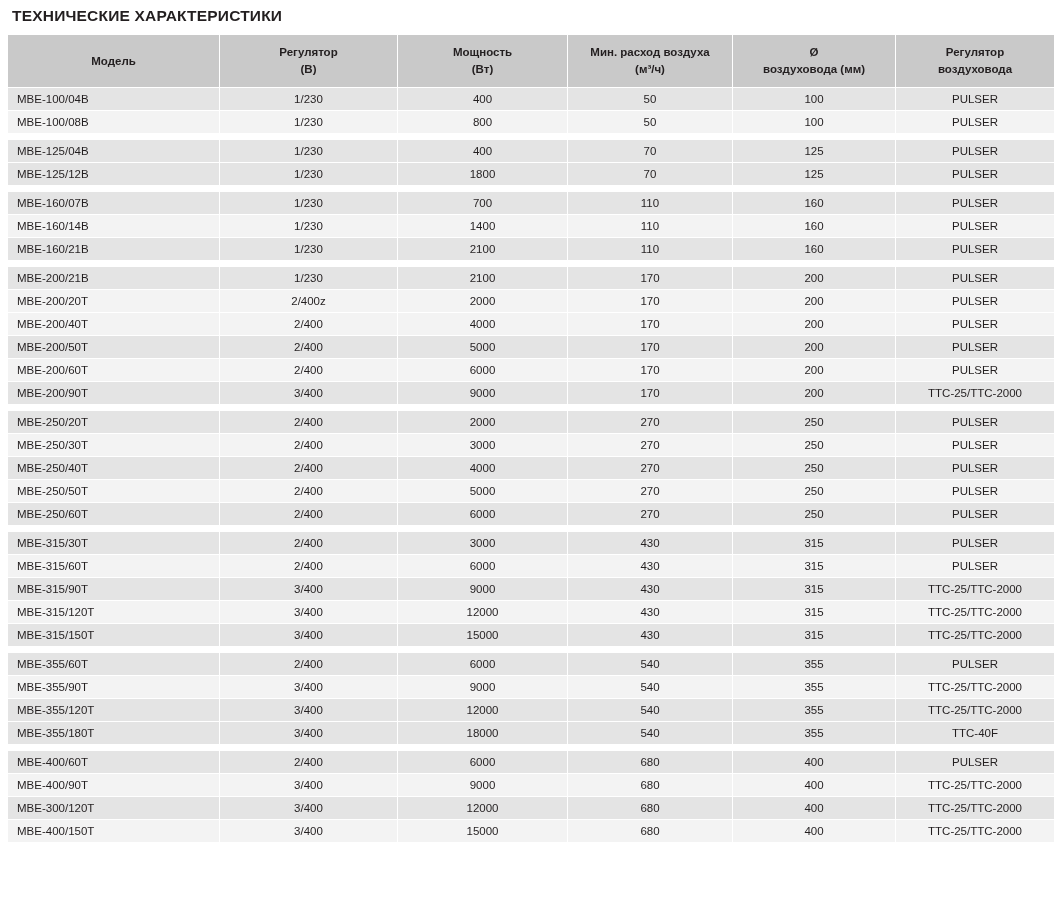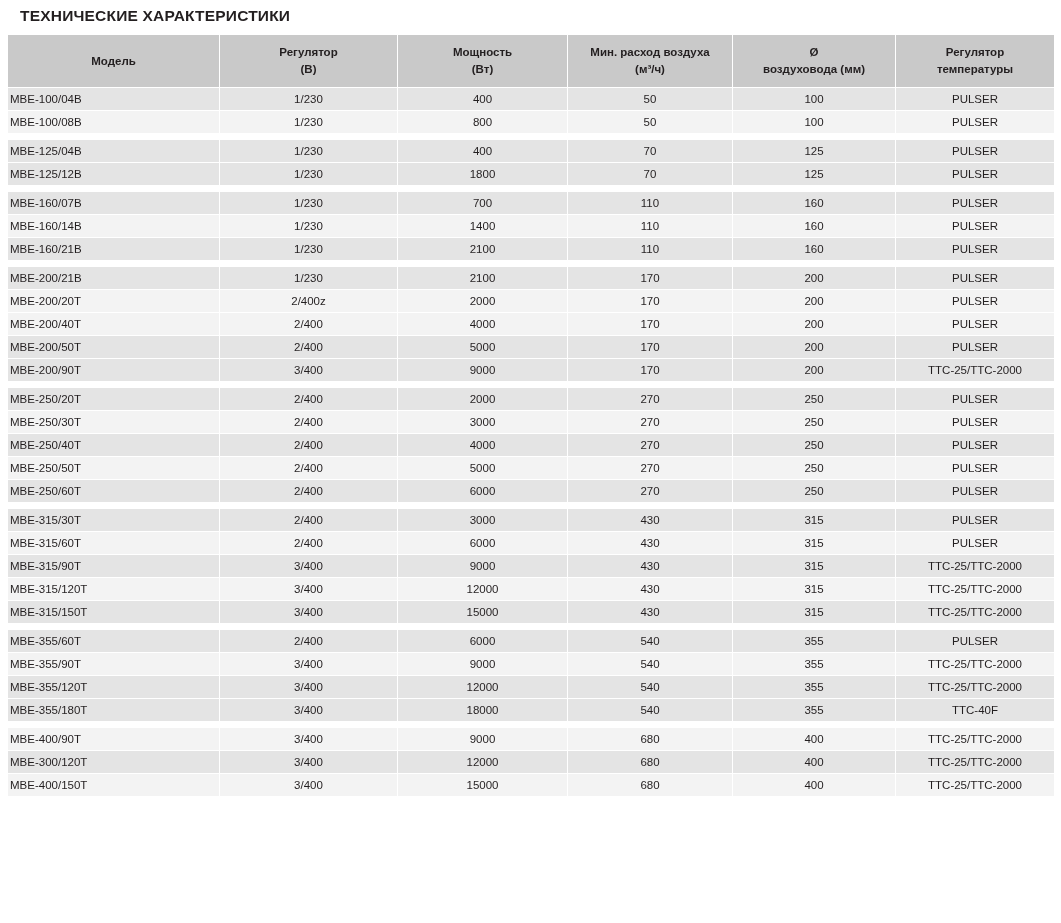--- a/index.html
+++ b/index.html
@@ -17,21 +17,21 @@
   .page {
     width: 1061px;
     box-sizing: border-box;
     padding: 0;
   }
   .doc-title {
     font-size: 15.5px;
     font-weight: bold;
     letter-spacing: 0.2px;
     color: #231f20;
-    margin: 7px 0 9px 20px;
+    margin: 7px 0 9px 12px;
   }
   table.spec {
     border-collapse: collapse;
     width: 1047px;
     margin-left: 7px;
     table-layout: fixed;
   }
   table.spec col.c0 { width: 212px; }
   table.spec col.c1 { width: 178px; }
   table.spec col.c2 { width: 170px; }
@@ -59,21 +59,21 @@
     text-align: center;
     padding: 3px 4px;
     border: 1px solid #ffffff;
     height: 16px;
     line-height: 1.3;
     white-space: nowrap;
     overflow: hidden;
   }
   table.spec td.model {
     text-align: left;
-    padding-left: 2px;
+    padding-left: 9px;
   }
   tr.shade td { background: #e4e4e4; }
   tr.plain td { background: #f3f3f3; }
   tr.gap td {
     background: #ffffff;
     height: 5px;
     padding: 0;
     border-left: 1px solid #ffffff;
     border-right: 1px solid #ffffff;
     border-top: 1px solid #ffffff;
@@ -111,21 +111,21 @@
         <th>
           <span>Мин. расход воздуха</span>
           <span class="unit">(м³/ч)</span>
         </th>
         <th>
           <span>Ø</span>
           <span class="unit">воздуховода (мм)</span>
         </th>
         <th>
           <span>Регулятор</span>
-          <span class="unit">температуры</span>
+          <span class="unit">воздуховода</span>
         </th>
       </tr>
     </thead>
     <tbody id="spec-body">
         <tr class="shade">
           <td class="model">MBE-100/04B</td>
           <td>1/230</td>
           <td>400</td>
           <td>50</td>
           <td>100</td>
@@ -209,20 +209,28 @@
           <td>2/400</td>
           <td>4000</td>
           <td>170</td>
           <td>200</td>
           <td>PULSER</td>
         </tr>
         <tr class="shade">
           <td class="model">MBE-200/50T</td>
           <td>2/400</td>
           <td>5000</td>
+          <td>170</td>
+          <td>200</td>
+          <td>PULSER</td>
+        </tr>
+        <tr class="plain">
+          <td class="model">MBE-200/60T</td>
+          <td>2/400</td>
+          <td>6000</td>
           <td>170</td>
           <td>200</td>
           <td>PULSER</td>
         </tr>
         <tr class="shade">
           <td class="model">MBE-200/90T</td>
           <td>3/400</td>
           <td>9000</td>
           <td>170</td>
           <td>200</td>
@@ -344,20 +352,28 @@
         <tr class="shade">
           <td class="model">MBE-355/180T</td>
           <td>3/400</td>
           <td>18000</td>
           <td>540</td>
           <td>355</td>
           <td>TTC-40F</td>
         </tr>
         <tr class="gap">
           <td colspan="6"></td>
+        </tr>
+        <tr class="shade">
+          <td class="model">MBE-400/60T</td>
+          <td>2/400</td>
+          <td>6000</td>
+          <td>680</td>
+          <td>400</td>
+          <td>PULSER</td>
         </tr>
         <tr class="plain">
           <td class="model">MBE-400/90T</td>
           <td>3/400</td>
           <td>9000</td>
           <td>680</td>
           <td>400</td>
           <td>TTC-25/TTC-2000</td>
         </tr>
         <tr class="shade">

